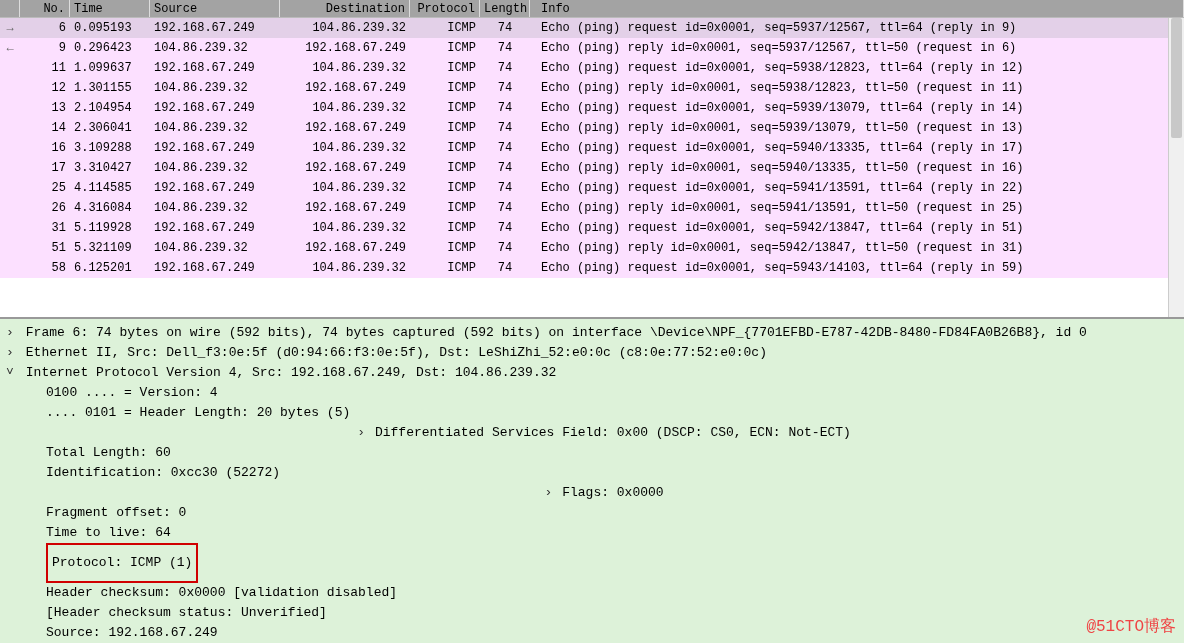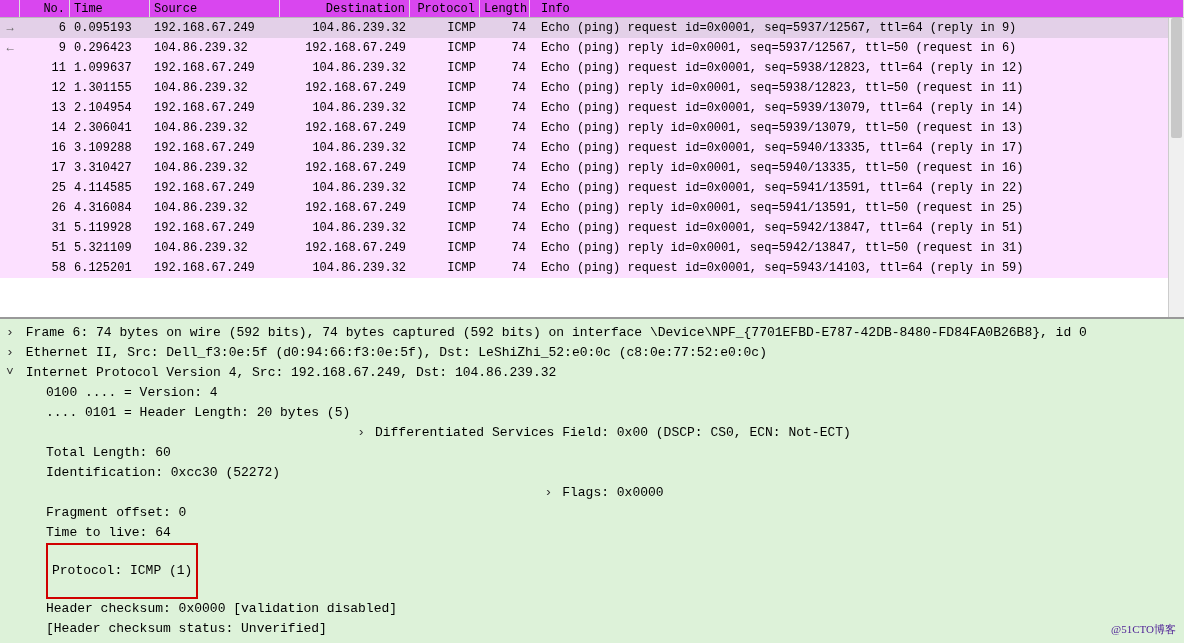--- a/index.html
+++ b/index.html
@@ -1,37 +1,37 @@
 <!DOCTYPE html>
 <html><head>
 <meta charset="utf-8">
 <style>
   * { margin: 0; padding: 0; box-sizing: border-box; }
   body { font-family: "Consolas", "Courier New", monospace; font-size: 12px; background: #fff; color: #000; }
   .packet-list { border-bottom: 2px solid #999; height: 319px; overflow: hidden; position: relative; }
-  .header-row { display: flex; background: #d946ef; border-bottom: 1px solid #bbb; font-weight: normal; height: 18px; line-height: 18px; }
+  .header-row { display: flex; background: #a3a3a3; border-bottom: 1px solid #bbb; font-weight: normal; height: 18px; line-height: 18px; }
   .header-row .col { padding: 0 4px; border-right: 1px solid #ddd; overflow: hidden; white-space: nowrap; }
   .packet-row { display: flex; height: 20px; line-height: 20px; background: #fce0ff; white-space: nowrap; }
   .packet-row.selected { background: #e3d0e8; }
   .packet-row .col { padding: 0 4px; overflow: hidden; white-space: nowrap; }
   .col-arrow { width: 20px; text-align: center; color: #666; }
   .col-no   { width: 50px; text-align: right; padding-right: 6px; }
   .col-time { width: 80px; }
   .col-src  { width: 130px; }
   .col-dst  { width: 130px; text-align: right; }
   .col-proto{ width: 70px; text-align: right; }
-  .col-len  { width: 50px; text-align: right; padding-right: 8px; }
+  .col-len  { width: 50px; text-align: center; padding-right: 8px; }
   .col-info { flex: 1; margin-left: 7px; }
   .detail-pane { background: #ddf2d9; padding: 4px 6px; font-size: 13px; line-height: 20px; }
   .detail-line { white-space: pre; }
   .tree-toggle { display: inline-block; width: 12px; color: #333; cursor: pointer; }
   .indent1 { padding-left: 22px; text-align: center; }
   .indent2 { padding-left: 40px; }
-  .highlight-box { display: inline-block; border: 2px solid #d00000; padding: 16px 4px; }
-  .watermark { position: fixed; right: 8px; bottom: 6px; color: #4c1d95; font-size: 11px; font-family: Liberation Serif, serif; }
+  .highlight-box { display: inline-block; border: 2px solid #d00000; padding: 8px 4px; }
+  .watermark { position: fixed; right: 8px; bottom: 6px; color: #ef4444; font-size: 16px; font-family: Liberation Mono, monospace; }
   .scrollbar-stub { position: absolute; right: 0; top: 18px; bottom: 0; width: 16px; background: #f0f0f0; border-left: 1px solid #ccc; }
   .scrollbar-thumb { position: absolute; left: 2px; right: 2px; top: 0; height: 120px; background: #c8c8c8; border-radius: 2px; }
 </style>
 </head>
 <body>
 
 <div class="packet-list">
   <div class="header-row">
     <div class="col col-arrow"></div>
     <div class="col col-no">No.</div>

